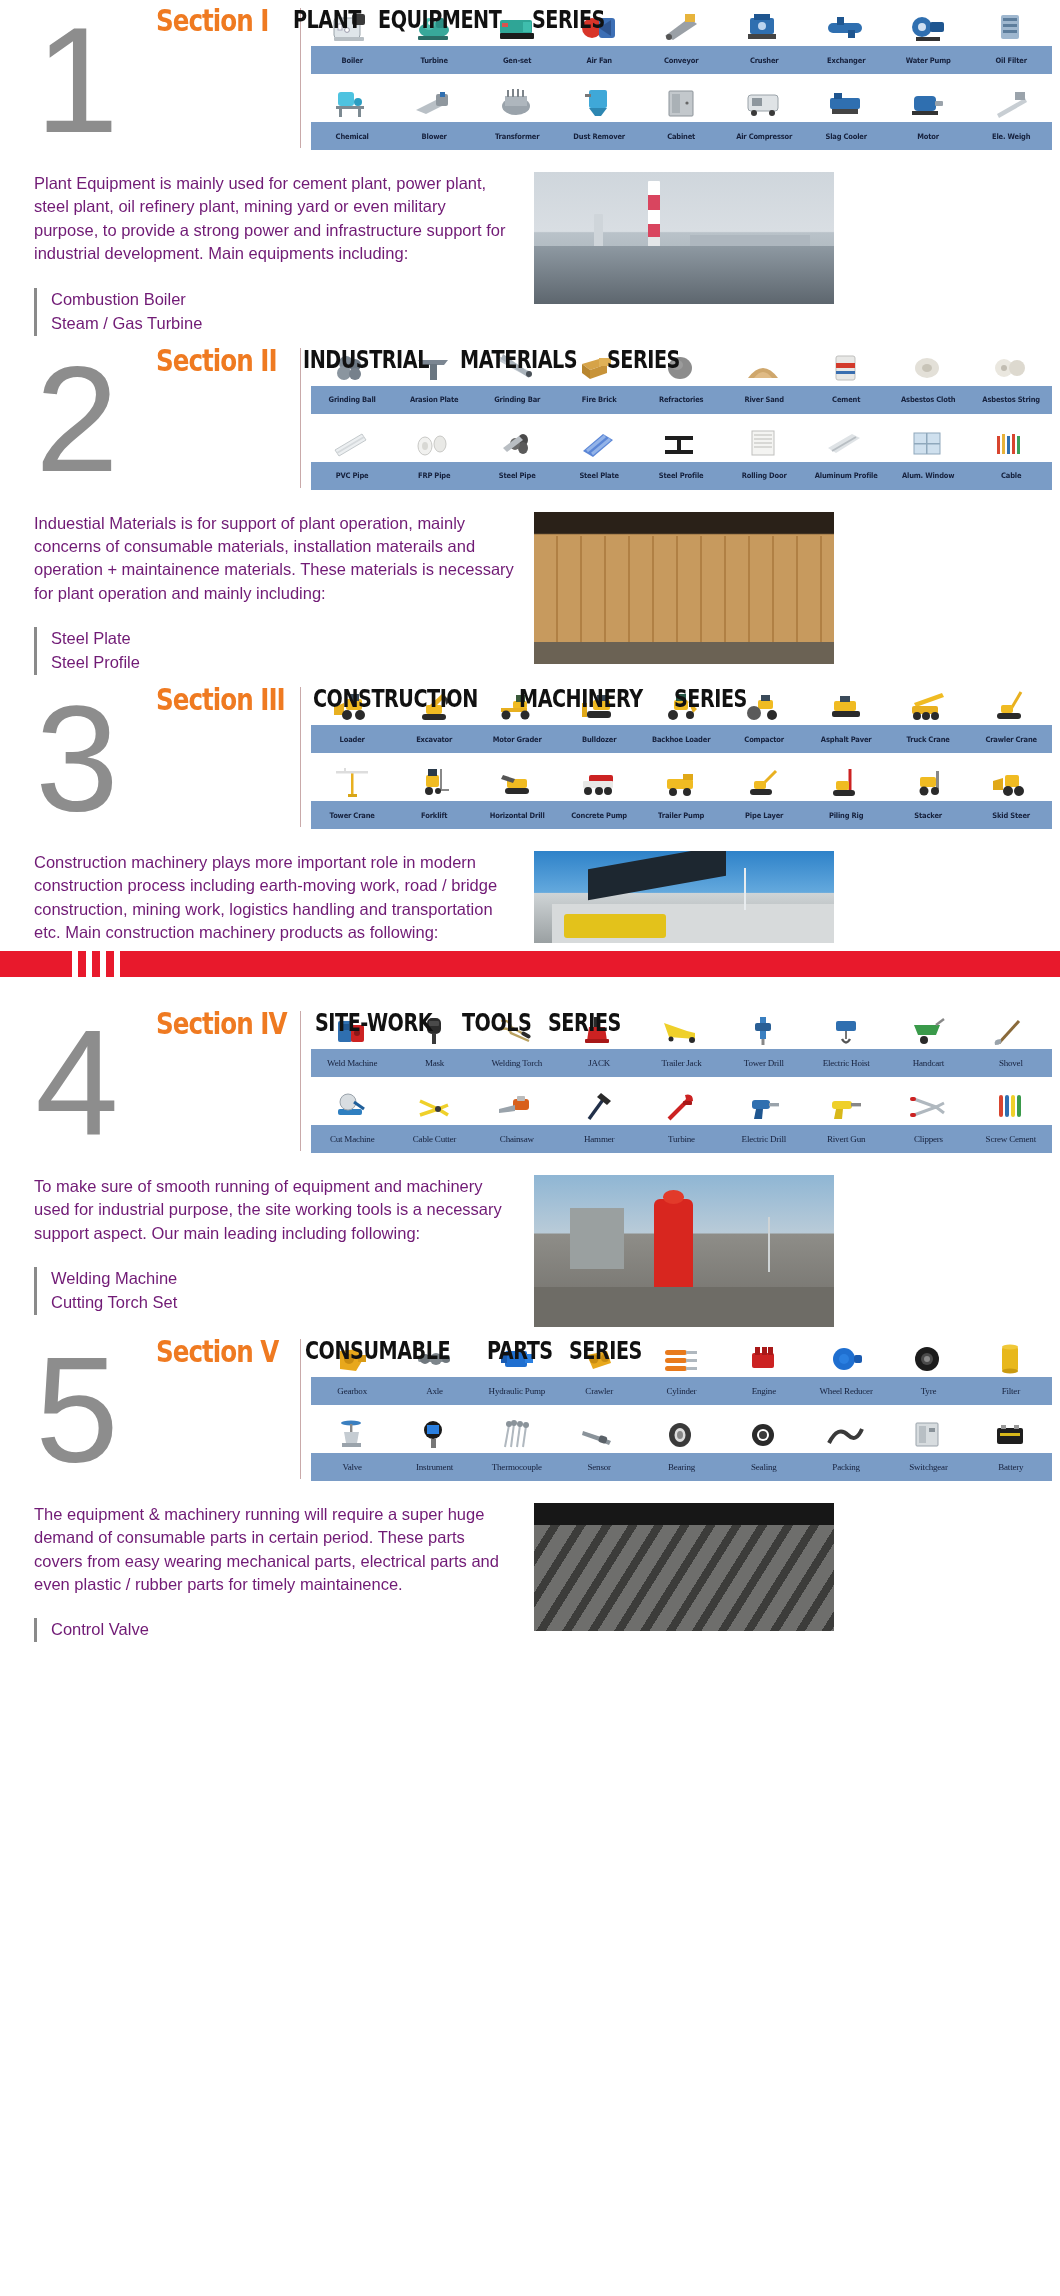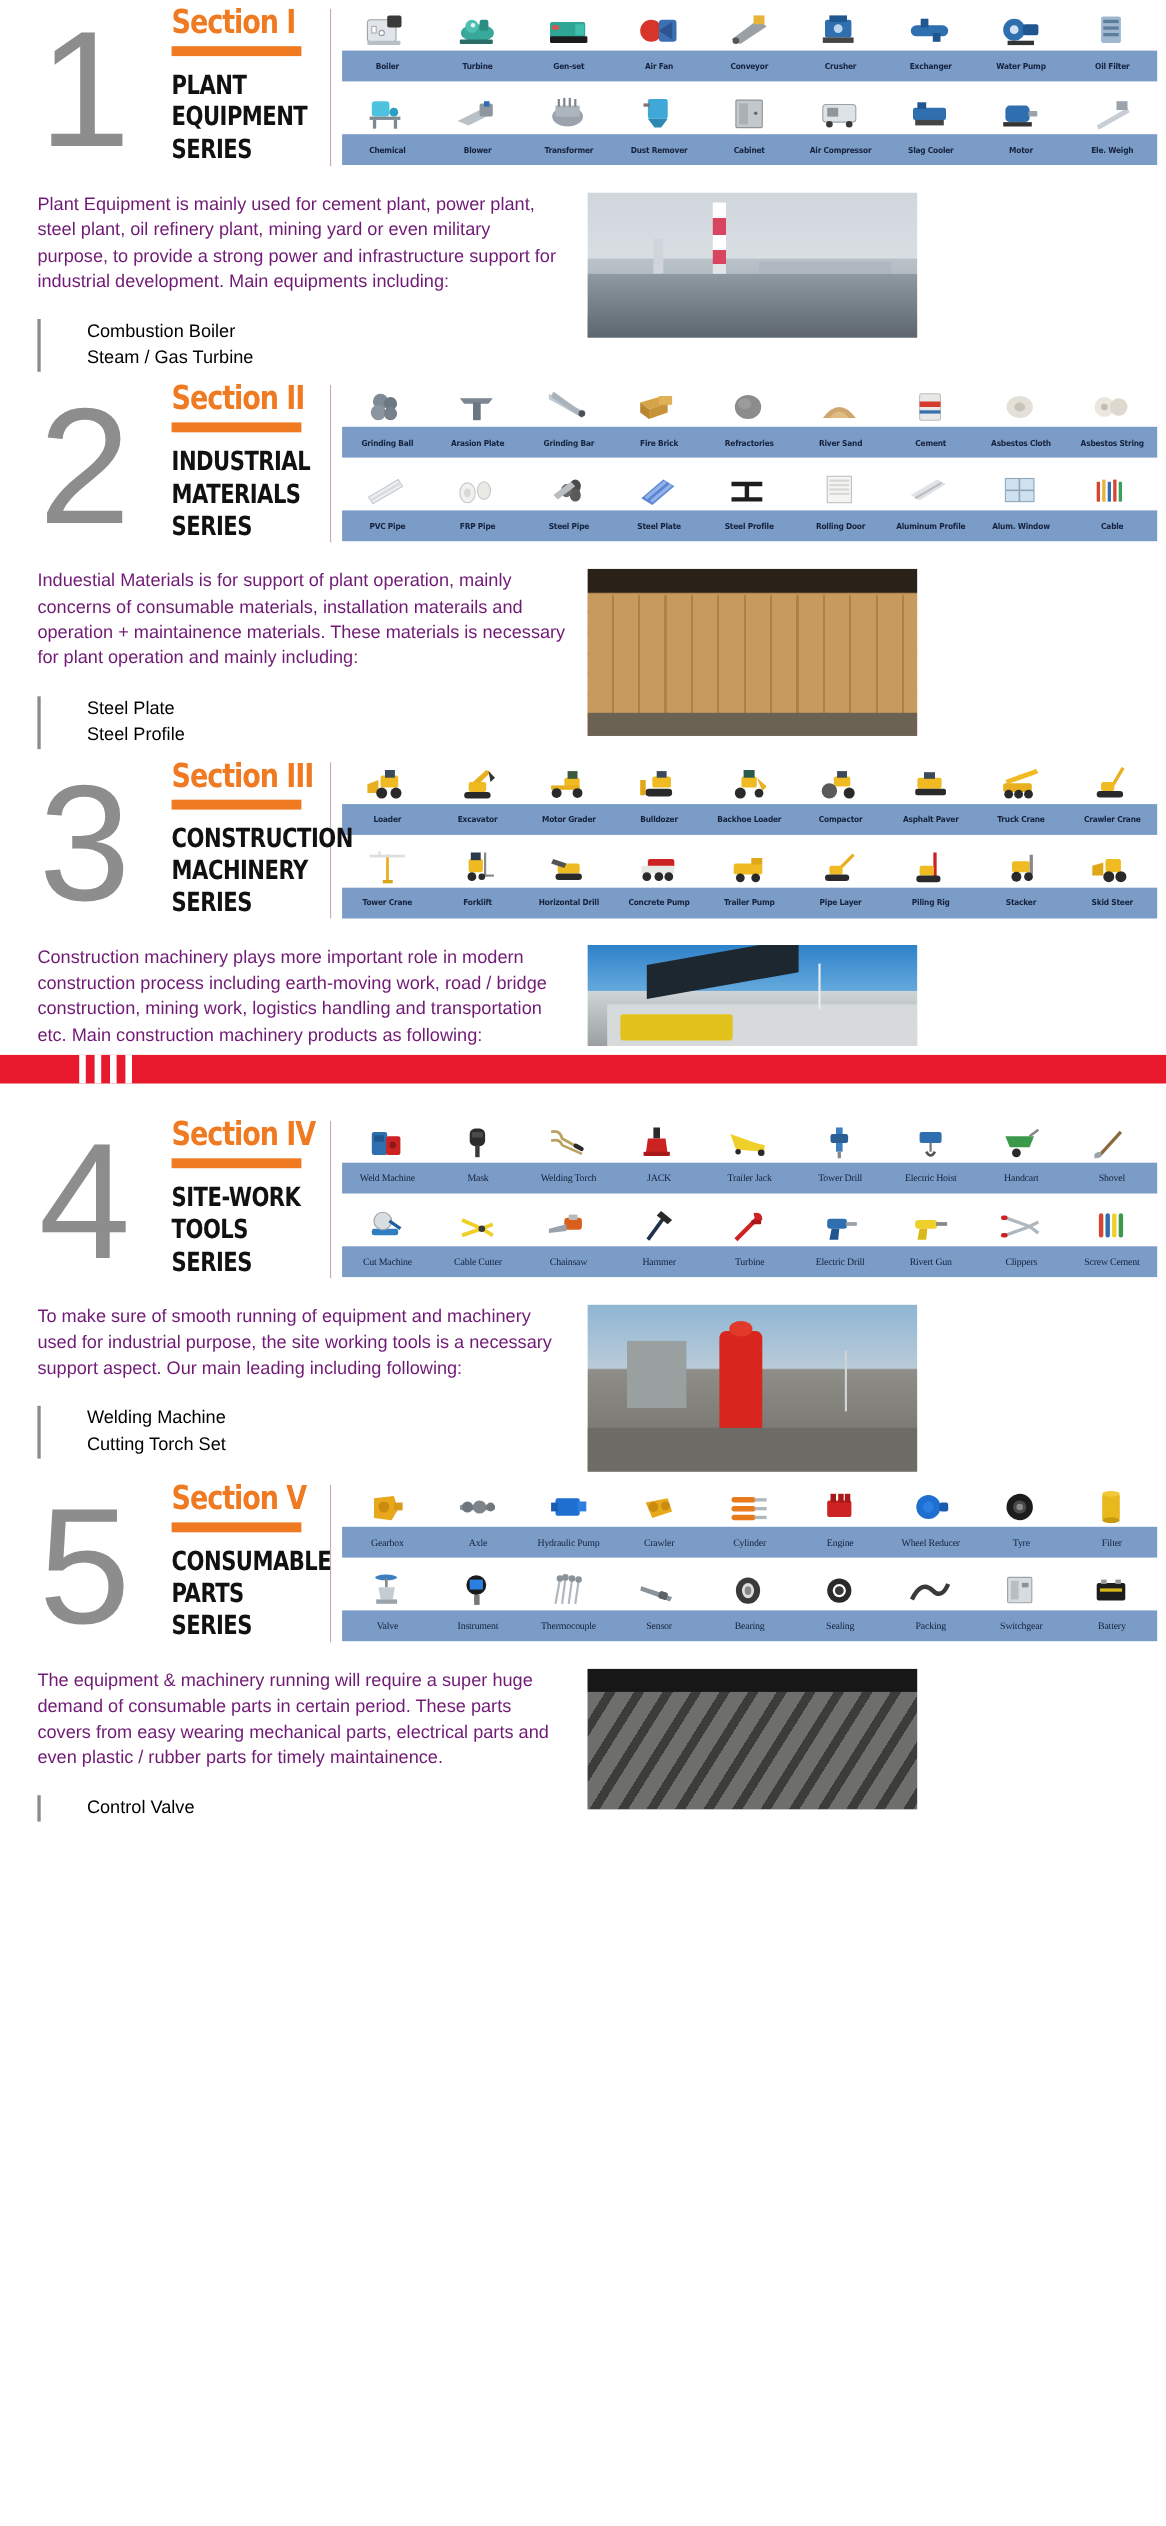--- a/index.html
+++ b/index.html
@@ -31,21 +31,21 @@
     line-height:0.9;
     color:#8d8d8d;
     letter-spacing:-4px;
     padding-top:6px;
   }
   .sec-titleblk {
     width:150px;
     flex:0 0 150px;
     padding:6px 10px 6px 6px;
     display:flex;
-    flex-direction:column;
+    flex-direction:row;
     justify-content:flex-start;
   }
   .sec-kicker {
     font-family:"DejaVu Sans", sans-serif;
     font-weight:bold;
     font-size:30px;
     line-height:1.0;
     color:#ef7a21;
     letter-spacing:-1.2px;
     transform:scaleX(0.82);
@@ -140,22 +140,21 @@
   .desc-list {
     margin-top:22px;
     display:flex;
     gap:14px;
   }
   .desc-bar { width:3px; background:#8a8a8a; flex:0 0 3px; }
   .desc-items {
     font-family:"Liberation Sans", sans-serif;
     font-size:16.5px;
     line-height:1.45;
-    color:#000000;
-    margin-left:28px;
+    color:#701a75;
   }
   .desc-photo {
     flex:0 0 300px;
     height:auto;
     border:0;
     overflow:hidden;
     position:relative;
   }
   .photo { width:300px; position:relative; overflow:hidden; }
 

